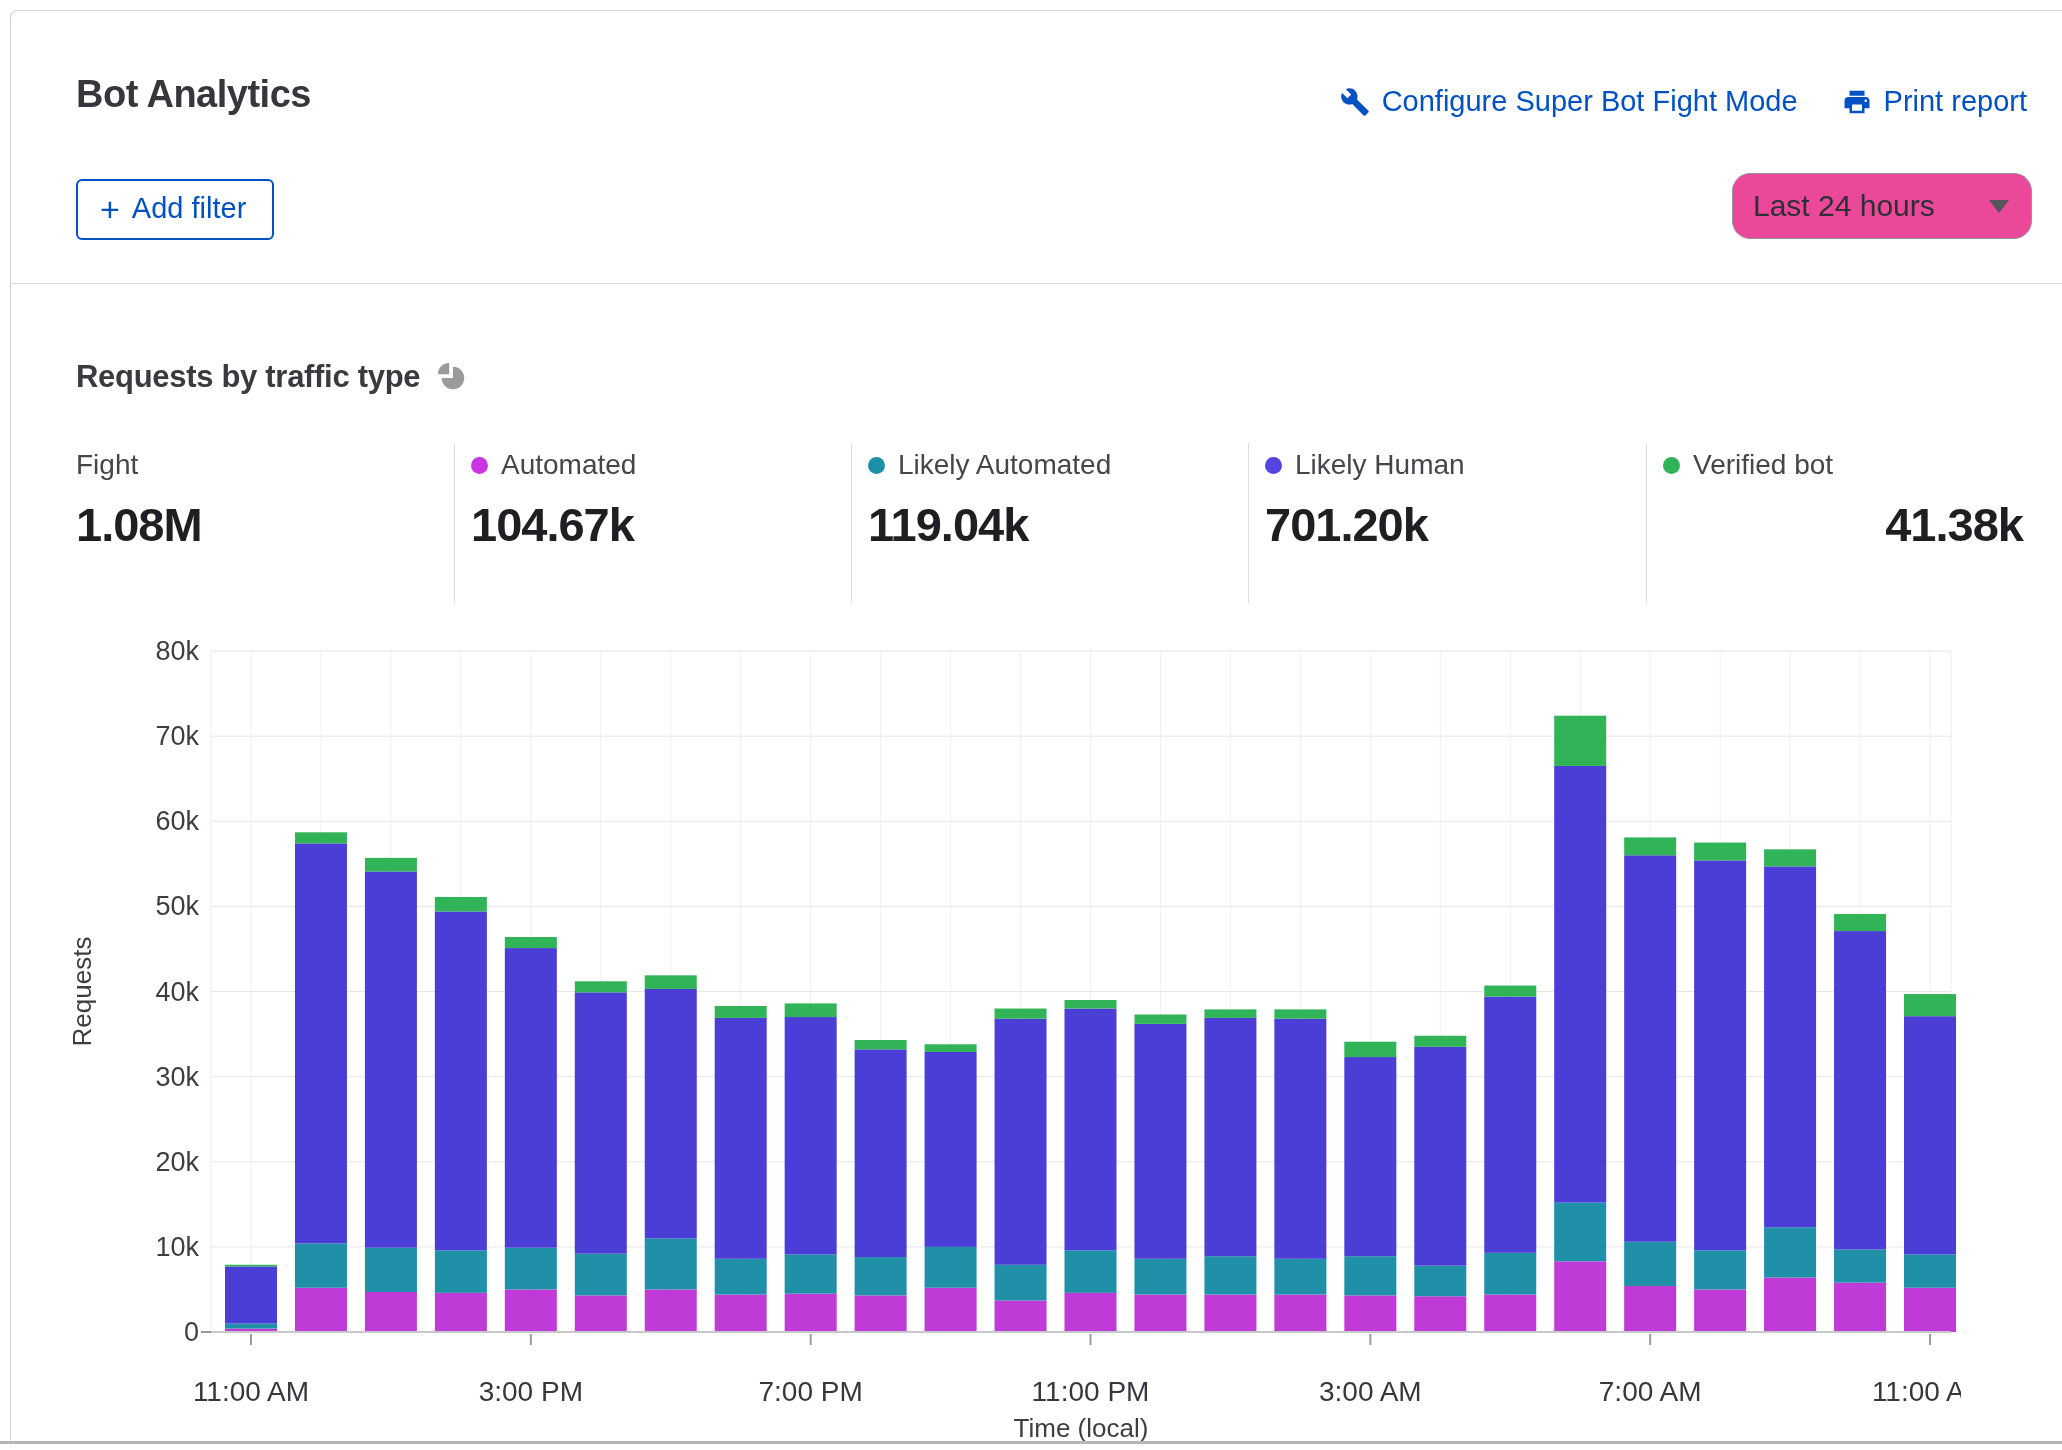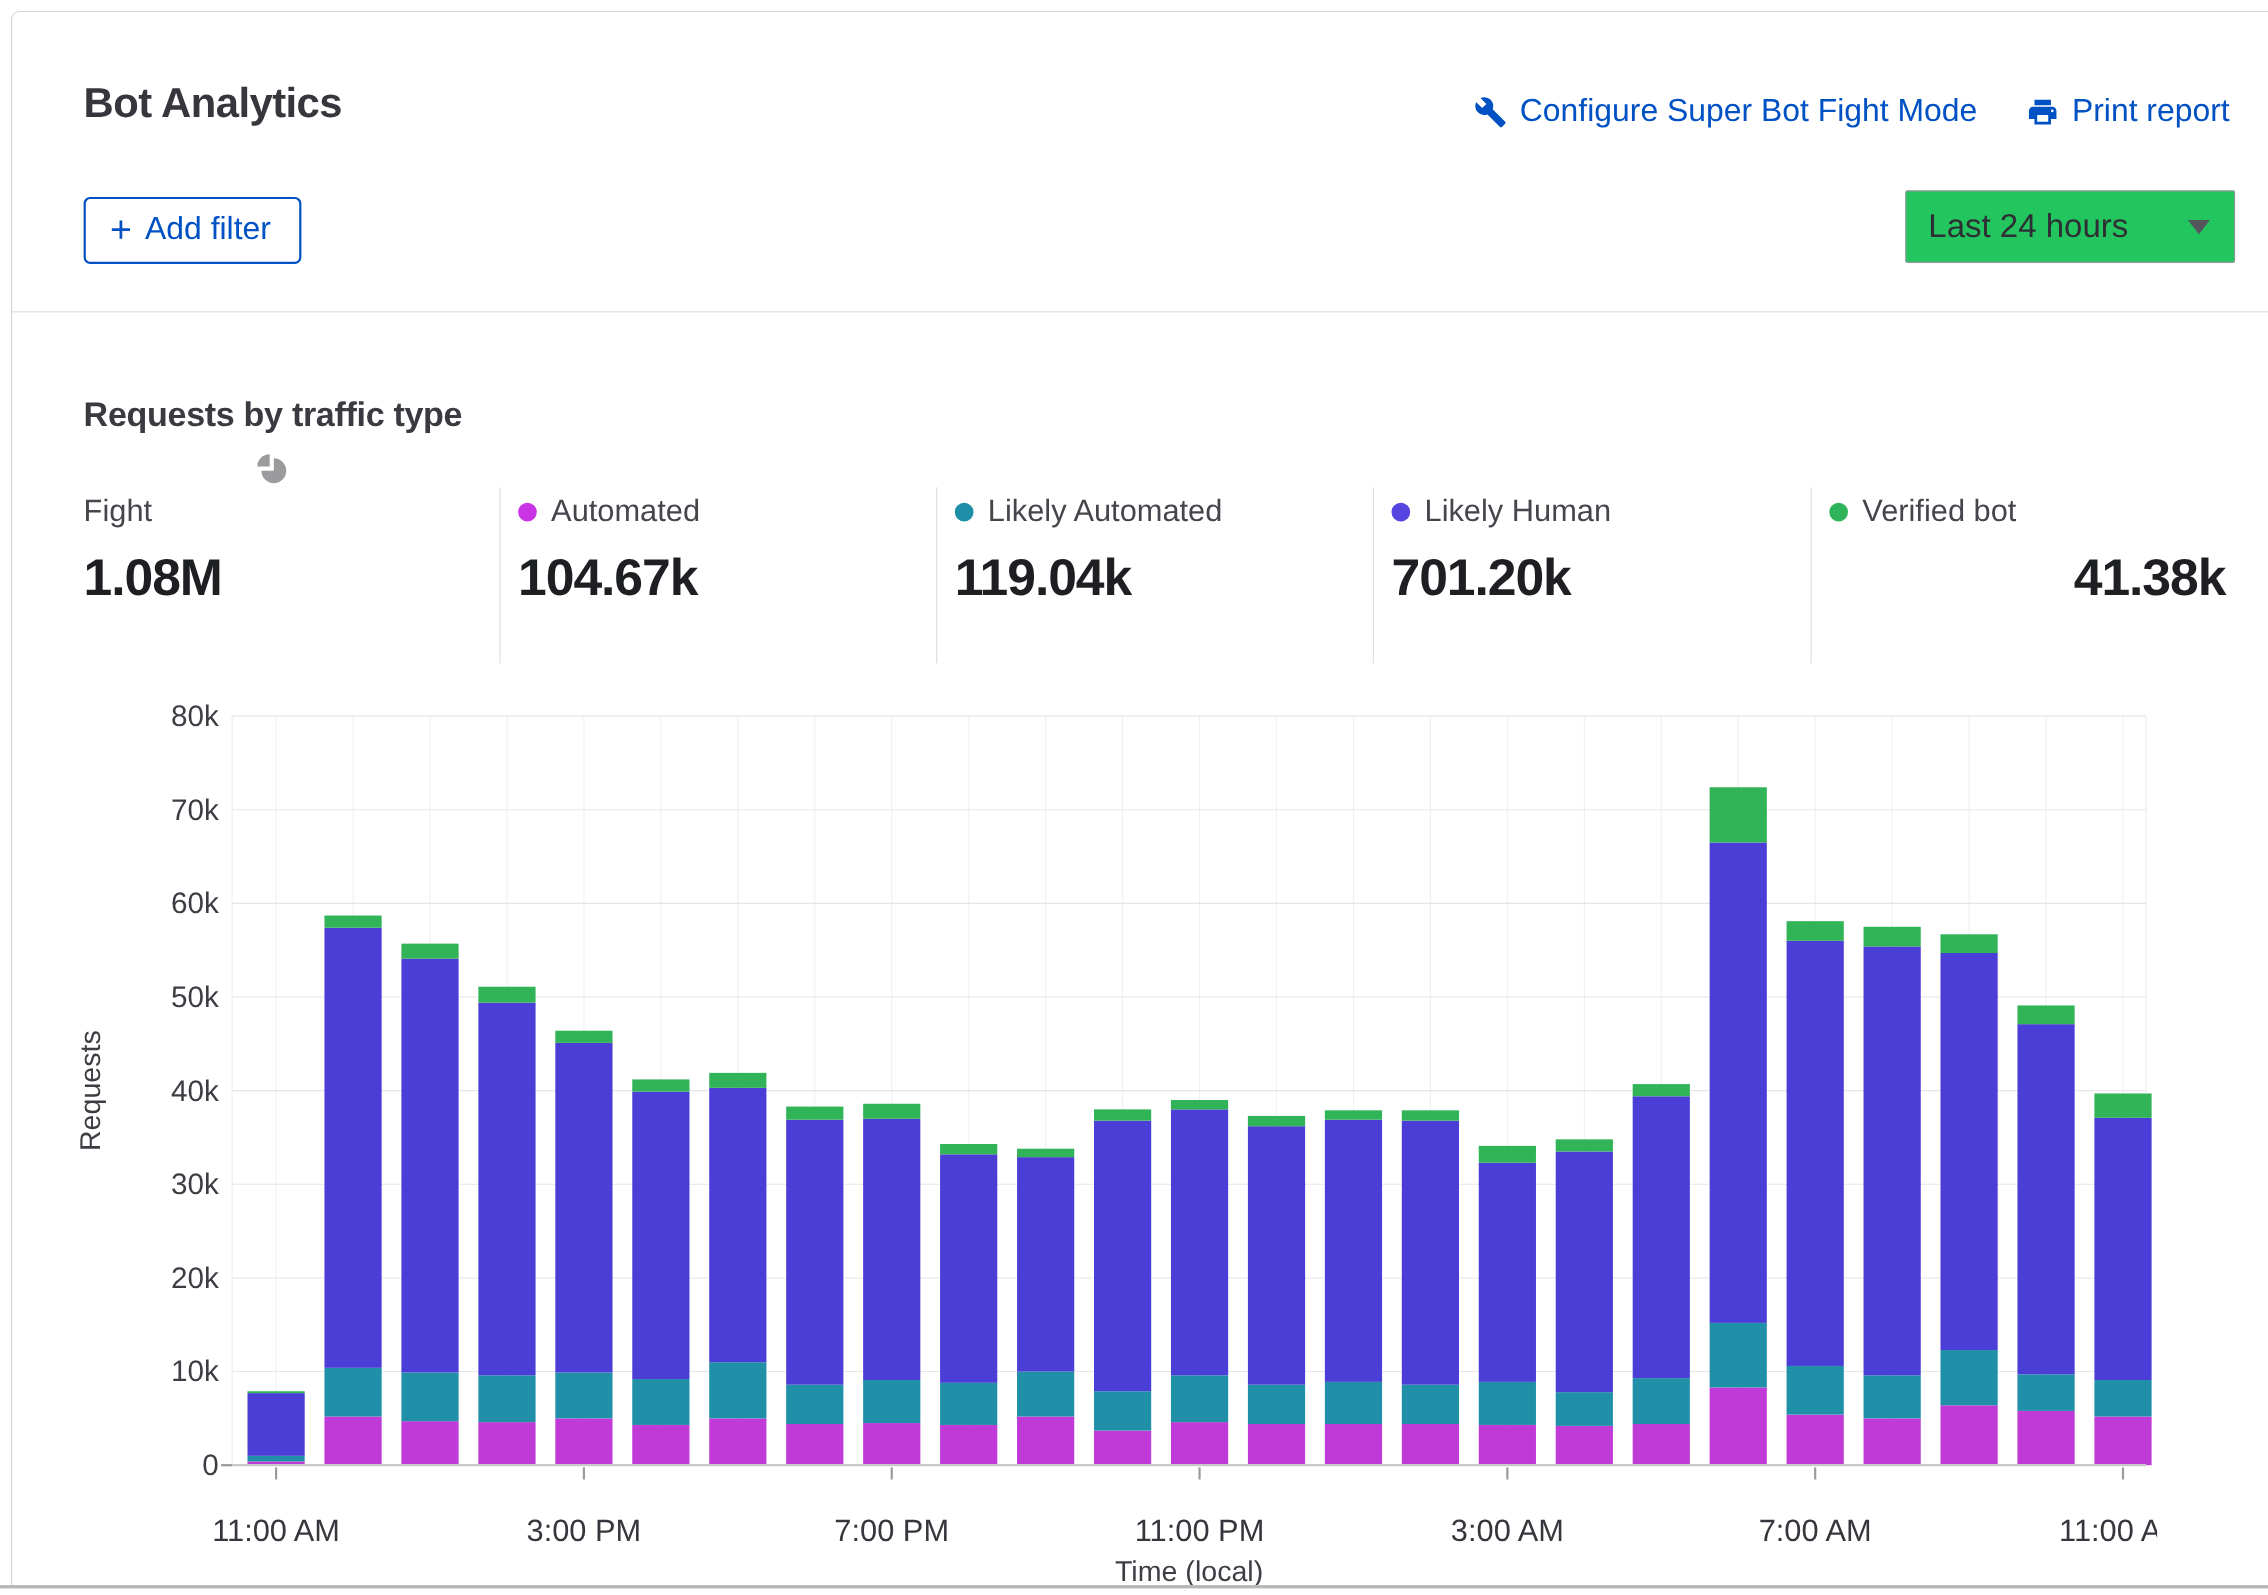--- a/index.html
+++ b/index.html
@@ -9,27 +9,27 @@
   .bottom-strip{position:absolute;left:0;top:1441px;width:2062px;height:3px;background:#b6b6ba;}
   .page-title{position:absolute;left:65px;top:62px;font-size:38px;font-weight:700;color:#36373c;letter-spacing:-0.5px;}
   .top-links{position:absolute;right:62px;top:74px;display:flex;align-items:flex-start;gap:44px;}
   .link{display:flex;align-items:center;gap:12px;color:#0051c3;font-size:29px;cursor:pointer;white-space:nowrap;}
   .link svg{flex:0 0 auto;}
   .add-filter{position:absolute;left:65px;top:168px;display:flex;align-items:center;gap:12px;
         border:2px solid #0051c3;border-radius:6px;color:#0051c3;font-size:29px;
         padding:11px 26px 13px 22px;background:#fff;cursor:pointer;}
   .add-filter .plus{font-size:34px;line-height:20px;font-weight:400;}
   .select{position:absolute;right:57px;top:162px;width:300px;height:66px;border:1px solid #95969b;
-        border-radius:2px;background:#22c55e;display:flex;align-items:center;justify-content:space-between;
+        border-radius:18px;background:#ec4899;display:flex;align-items:center;justify-content:space-between;
         padding:0 22px 0 20px;box-sizing:border-box;cursor:pointer;}
   .select .val{font-size:30px;color:#2e2f34;}
   .caret{width:0;height:0;border-left:10px solid transparent;border-right:10px solid transparent;
         border-top:13px solid #55565c;}
   .hdr-divider{position:absolute;left:0;top:272px;width:100%;height:1px;background:#dbdbde;}
-  .section-title-row{position:absolute;left:65px;top:348px;display:flex;align-items:center;gap:16px;flex-direction:column;}
+  .section-title-row{position:absolute;left:65px;top:348px;display:flex;align-items:center;gap:16px;}
   .section-title{font-size:31px;font-weight:700;color:#3a3b41;letter-spacing:-0.3px;}
   .stats{position:absolute;left:0;top:0;}
   .stat{position:absolute;top:438px;width:360px;}
   .stat .lab{display:flex;align-items:center;gap:13px;font-size:28px;color:#45464c;}
   .dot{width:17px;height:17px;border-radius:50%;flex:0 0 auto;}
   .stat .val{margin-top:16px;font-size:47px;font-weight:700;color:#1e1f22;letter-spacing:-1px;}
   .stat-divider{position:absolute;top:432px;width:1px;height:160px;background:#dcdcdf;}
   .chart-wrap{position:absolute;left:40px;top:620px;width:1910px;height:810px;}
 </style>
 </head>

